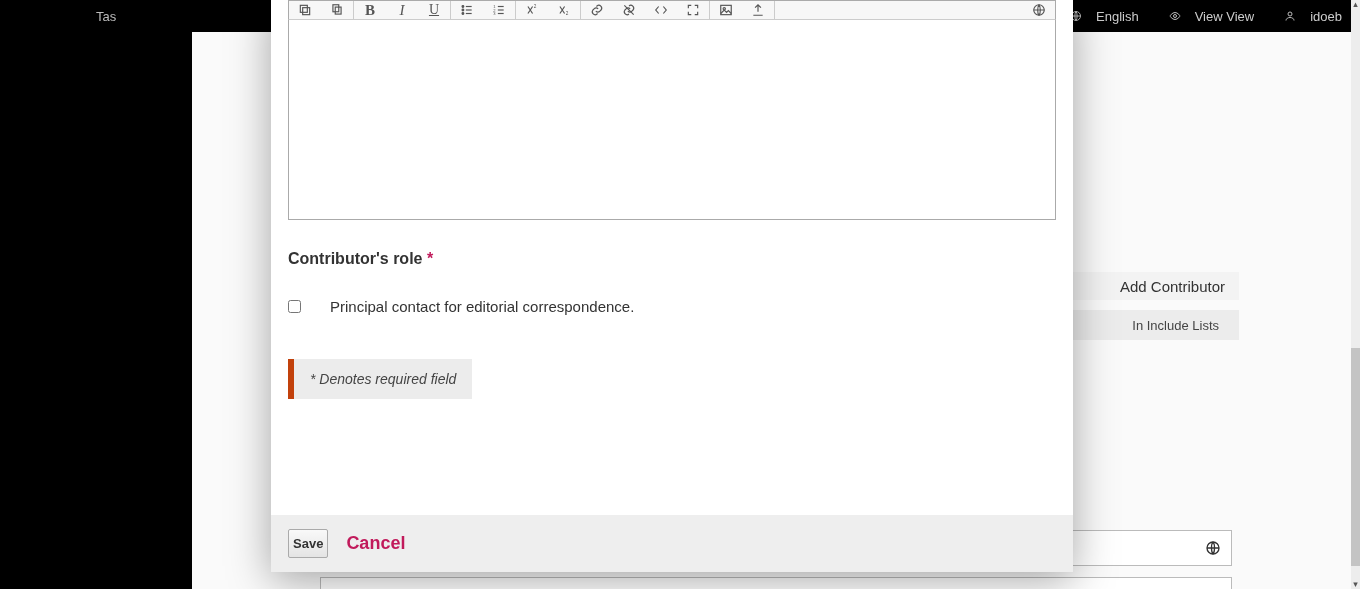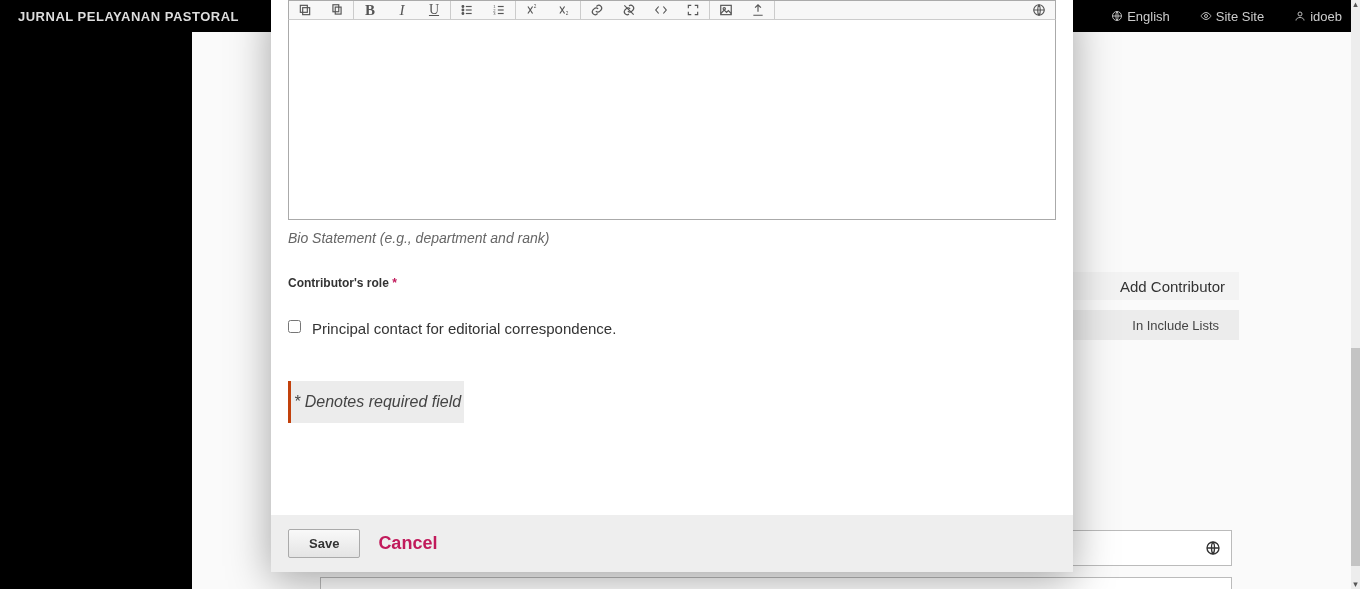--- a/index.html
+++ b/index.html
@@ -22,21 +22,21 @@
     background: #000;
     color: #ccc;
     display: flex;
     align-items: center;
     padding: 0 18px;
     font-size: 13px;
   }
   .topbar .brand { font-weight: bold; color: #ddd; letter-spacing: .5px; }
   .topbar .tab   { margin-left: 78px; color: #bbb; }
   .topbar .right { margin-left: auto; display: flex; gap: 30px; align-items: center; }
-  .topbar .right span { display: inline-flex; align-items: center; gap: 4px; }
+  .topbar .right span { display: inline-flex; align-items: center; gap: 14px; }
   .ico { display:inline-block; width:12px; height:12px; }
 
   
   .left-strip {
     position: absolute;
     top: 32px; left: 0; bottom: 0;
     width: 192px;
     background: #000;
   }
   .page {
@@ -143,61 +143,62 @@
   }
   .editor-caption {
     margin: 10px 17px 0;
     font-style: italic;
     color: #666;
     font-size: 14px;
   }
 
   .section-title {
     margin: 30px 17px 10px;
-    font-size: 12px;
+    font-size: 16px;
     font-weight: bold;
     color: #333;
   }
   .req { color: #c11a5b; }
 
   .check-row {
     margin: 20px 17px 4px;
     display: flex;
-    gap: 11px;
+    align-items: center;
+    gap: 29px;
     font-size: 15px;
     color: #333;
   }
   .check-row input[type=checkbox]{
     width:13px; height:13px;
     accent-color:#1d5fbf;
   }
 
   .note-box {
     margin: 40px 17px 0;
     background: #ececec;
-    border-left: 3px solid #c2410c;
-    padding: 12px 3px;
+    border-left: 6px solid #c2410c;
+    padding: 12px 16px;
     font-style: italic;
     color: #444;
     width: fit-content;
-    font-size: 16px;
+    font-size: 14px;
   }
 
   .modal-footer {
     margin-top: auto;
     background: #eee;
     padding: 14px 17px;
     display: flex;
     align-items: center;
     gap: 18px;
   }
   .btn-save {
     background: linear-gradient(#f9f9f9,#e4e4e4);
     border:1px solid #aaa;
-    padding: 6px 20px;
+    padding: 6px 4px;
     font-size: 13px;
     font-weight: bold;
     color:#333;
     border-radius:2px;
     cursor:pointer;
   }
   .btn-cancel {
     color:#c11a5b;
     background:none;
     border:none;
@@ -222,36 +223,35 @@
     background:#c4c4c4;
     position:absolute;
     top:348px;
     height:218px;
   }
 </style>
 </head>
 <body>
 
 <div class="topbar">
-  <span class="brand">JURNAL PELAYANAN PASTORAL</span>
   <span class="tab">Tas</span>
   <div class="right">
     <span>
       <svg class="ico" viewBox="0 0 24 24" fill="none" stroke="#bbb" stroke-width="2">
           <circle cx="12" cy="12" r="9"></circle>
           <path d="M3 12h18M12 3c3 3 3 15 0 18M12 3c-3 3-3 15 0 18"></path>
         </svg>
       <span>English</span>
     </span>
     <span>
       <svg class="ico" viewBox="0 0 24 24" fill="none" stroke="#bbb" stroke-width="2">
           <path d="M2 12s4-7 10-7 10 7 10 7-4 7-10 7S2 12 2 12z"></path>
           <circle cx="12" cy="12" r="3"></circle>
         </svg>
-      <span>Site Site</span>
+      <span>View View</span>
     </span>
     <span>
       <svg class="ico" viewBox="0 0 24 24" fill="none" stroke="#bbb" stroke-width="2">
           <circle cx="12" cy="8" r="4"></circle>
           <path d="M4 21c0-4 4-6 8-6s8 2 8 6"></path>
         </svg>
       <span>idoeb</span>
     </span>
   </div>
 </div>
@@ -374,21 +374,20 @@
     <div class="spacer"></div>
     <div class="tbtn" style="border:none">
       <svg viewBox="0 0 24 24" fill="none" stroke="#555" stroke-width="2">
           <circle cx="12" cy="12" r="9"></circle>
           <path d="M3 12h18M12 3c3 3 3 15 0 18M12 3c-3 3-3 15 0 18"></path>
         </svg>
     </div>
   </div>
 
   <div class="editor-area"></div>
-  <div class="editor-caption">Bio Statement (e.g., department and rank)</div>
 
   <div class="section-title">
     <span>Contributor's role</span>
     <span class="req"> *</span>
   </div>
 
   <label class="check-row">
     <input type="checkbox" id="cb-principal" style="">
     <span>Principal contact for editorial correspondence.</span>
   </label>

